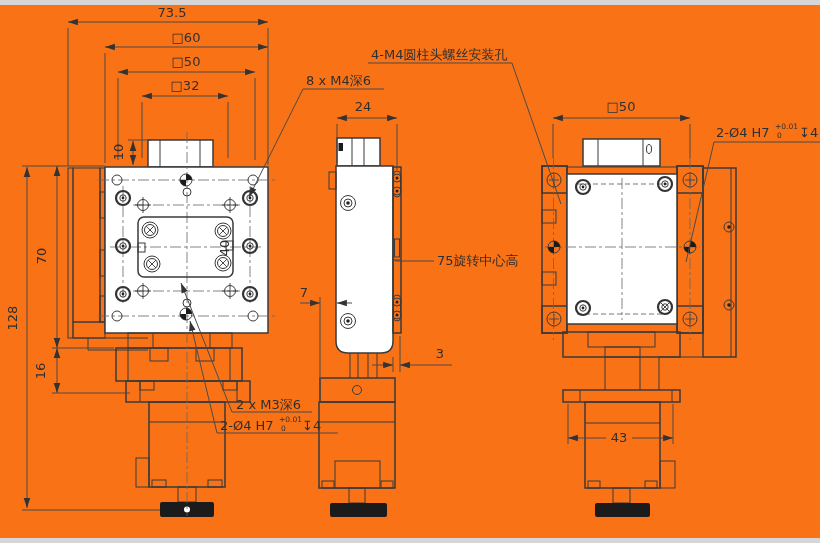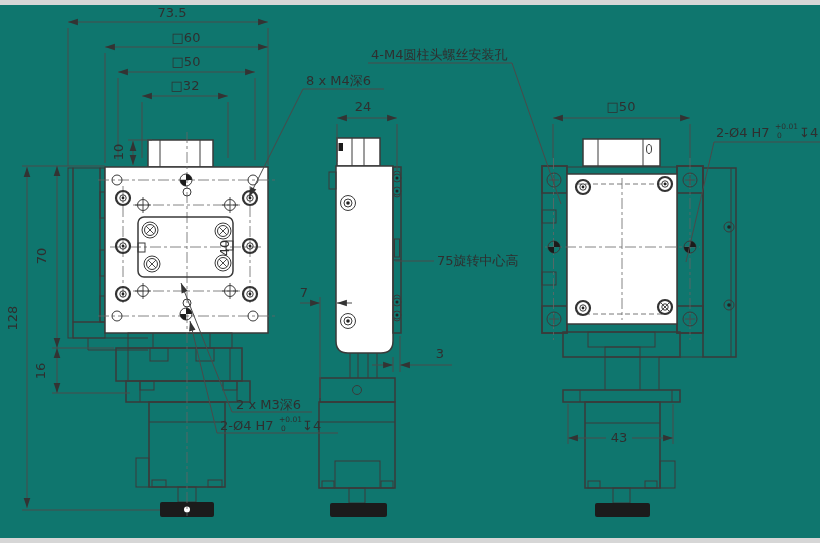--- a/index.html
+++ b/index.html
@@ -1,16 +1,16 @@
 <!DOCTYPE html>
 <html><head>
 <meta charset="utf-8">
 <style>
   html,body{margin:0;padding:0;background:#fff}
-  .stage{position:relative;width:820px;height:543px;background:#0f766e;overflow:hidden}
+  .stage{position:relative;width:820px;height:543px;background:#f97316;overflow:hidden}
   .edge{position:absolute;left:0;width:828px;height:5px;background:#d6d6d6}
   svg text{font-family:"DejaVu Sans","Liberation Sans",sans-serif;fill:#2f2f2f}
   .ol{fill:none;stroke:#3a3a3a;stroke-width:1.5;stroke-linejoin:miter}
   .o2{fill:none;stroke:#3a3a3a;stroke-width:1}
   .cb{fill:none;stroke:#333;stroke-width:2.2}
   .fw{fill:#fff}
   .dim{fill:none;stroke:#4a4a4a;stroke-width:1}
   .cl{fill:none;stroke:#666;stroke-width:.8;stroke-dasharray:11 3 3 3}
   .hd{fill:none;stroke:#555;stroke-width:.8;stroke-dasharray:5 3}
   .dk{fill:#1b1b1b;stroke:none}

